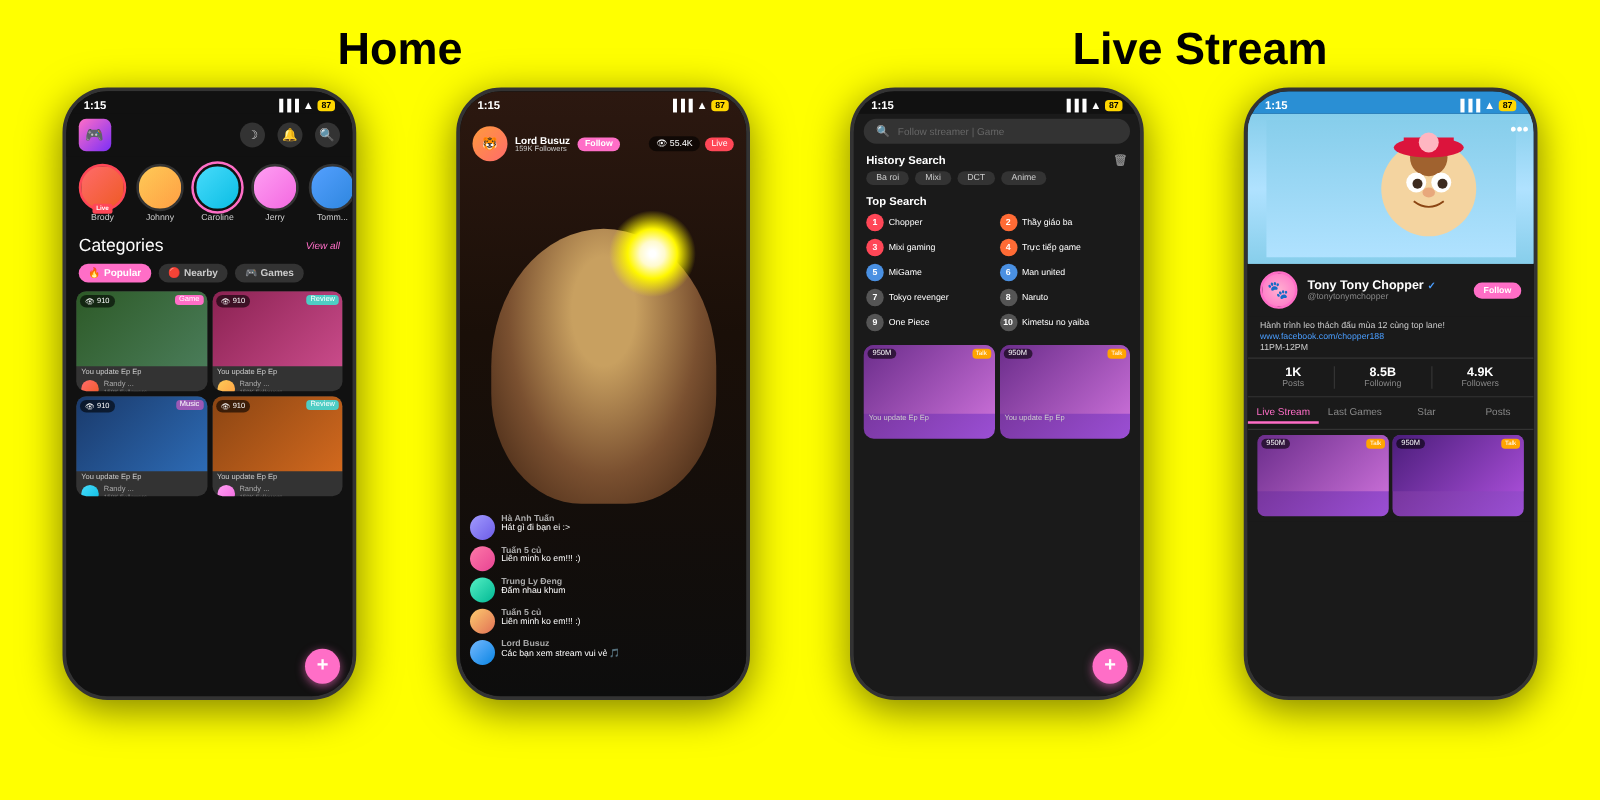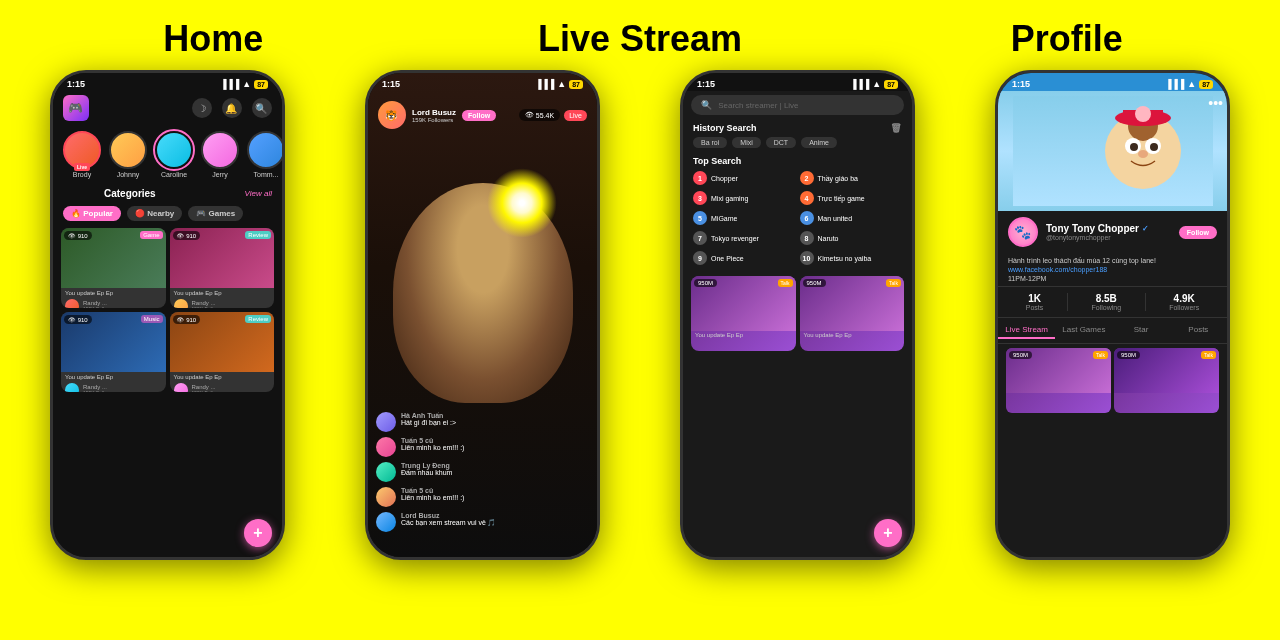--- a/index.html
+++ b/index.html
@@ -141,21 +141,21 @@
       padding: 1px 3px;
       border-radius: 2px;
       font-weight: bold;
     }
     .story-name { font-size: 7px; color: #ccc; font-family: Arial; }
 
     .categories-header {
       display: flex; justify-content: space-between; align-items: center;
       padding: 4px 10px;
     }
-    .cat-title { color: #fff; font-size: 10px; font-weight: bold; font-family: Arial; margin-left: 41px; }
+    .cat-title { color: #fff; font-size: 14px; font-weight: normal; font-family: Arial; }
     .view-all { color: #ff6ec7; font-size: 8px; font-family: Arial; font-style: italic; }
 
     .category-pills {
       display: flex; gap: 6px; padding: 3px 10px;
     }
     .pill {
       padding: 3px 8px;
       border-radius: 12px;
       font-size: 8px;
       font-family: Arial;
@@ -448,21 +448,20 @@
     .chat-av3 { background: linear-gradient(135deg, #55efc4, #00b894); }
     .chat-av4 { background: linear-gradient(135deg, #fdcb6e, #e17055); }
     .chat-av5 { background: linear-gradient(135deg, #74b9ff, #0984e3); }
   </style>
 </head>
 <body>
 
 <div class="section-headers">
   <div class="section-header">Home</div>
   <div class="section-header">Live Stream</div>
-  <div class="section-header">Profile</div>
 </div>
 
 <div class="phones-row">
 
   <div class="phone-wrapper">
     <div class="phone">
       <div class="phone-screen">
 
         <div class="status-bar">
           <span>1:15</span>
@@ -672,21 +671,21 @@
           <span>1:15</span>
           <div class="status-icons">
             <span>▐▐▐</span>
             <span>▲</span>
             <span class="status-badge">87</span>
           </div>
         </div>
 
         <div class="search-bar">
           <span class="search-icon">🔍</span>
-          <span class="search-placeholder">Search streamer | Live</span>
+          <span class="search-placeholder">Follow streamer | Game</span>
         </div>
 
         <div class="section-label">
           <span>History Search</span>
           <span style="color:#888;font-size:9px;">🗑</span>
         </div>
         <div class="history-pills">
           <div class="history-pill">Ba roi</div>
           <div class="history-pill">Mixi</div>
           <div class="history-pill">DCT</div>

